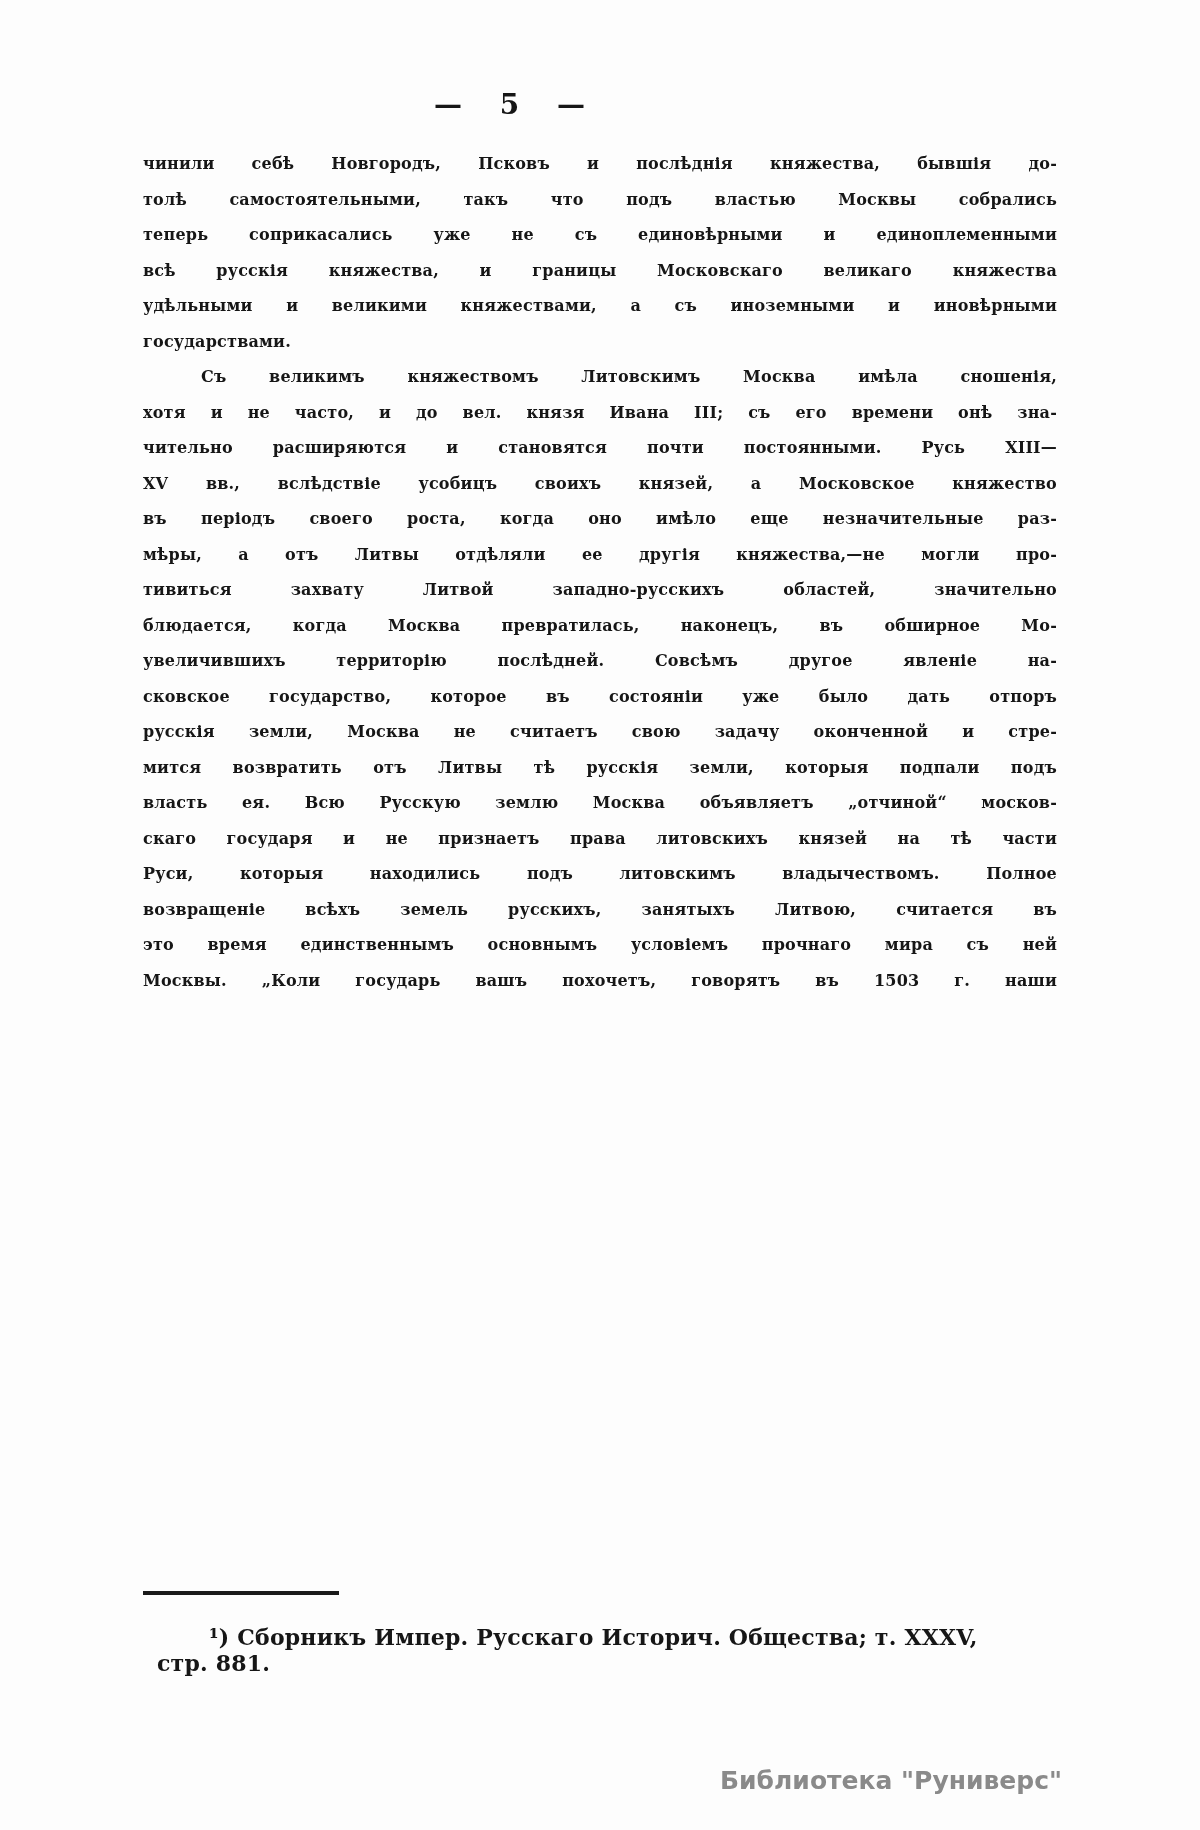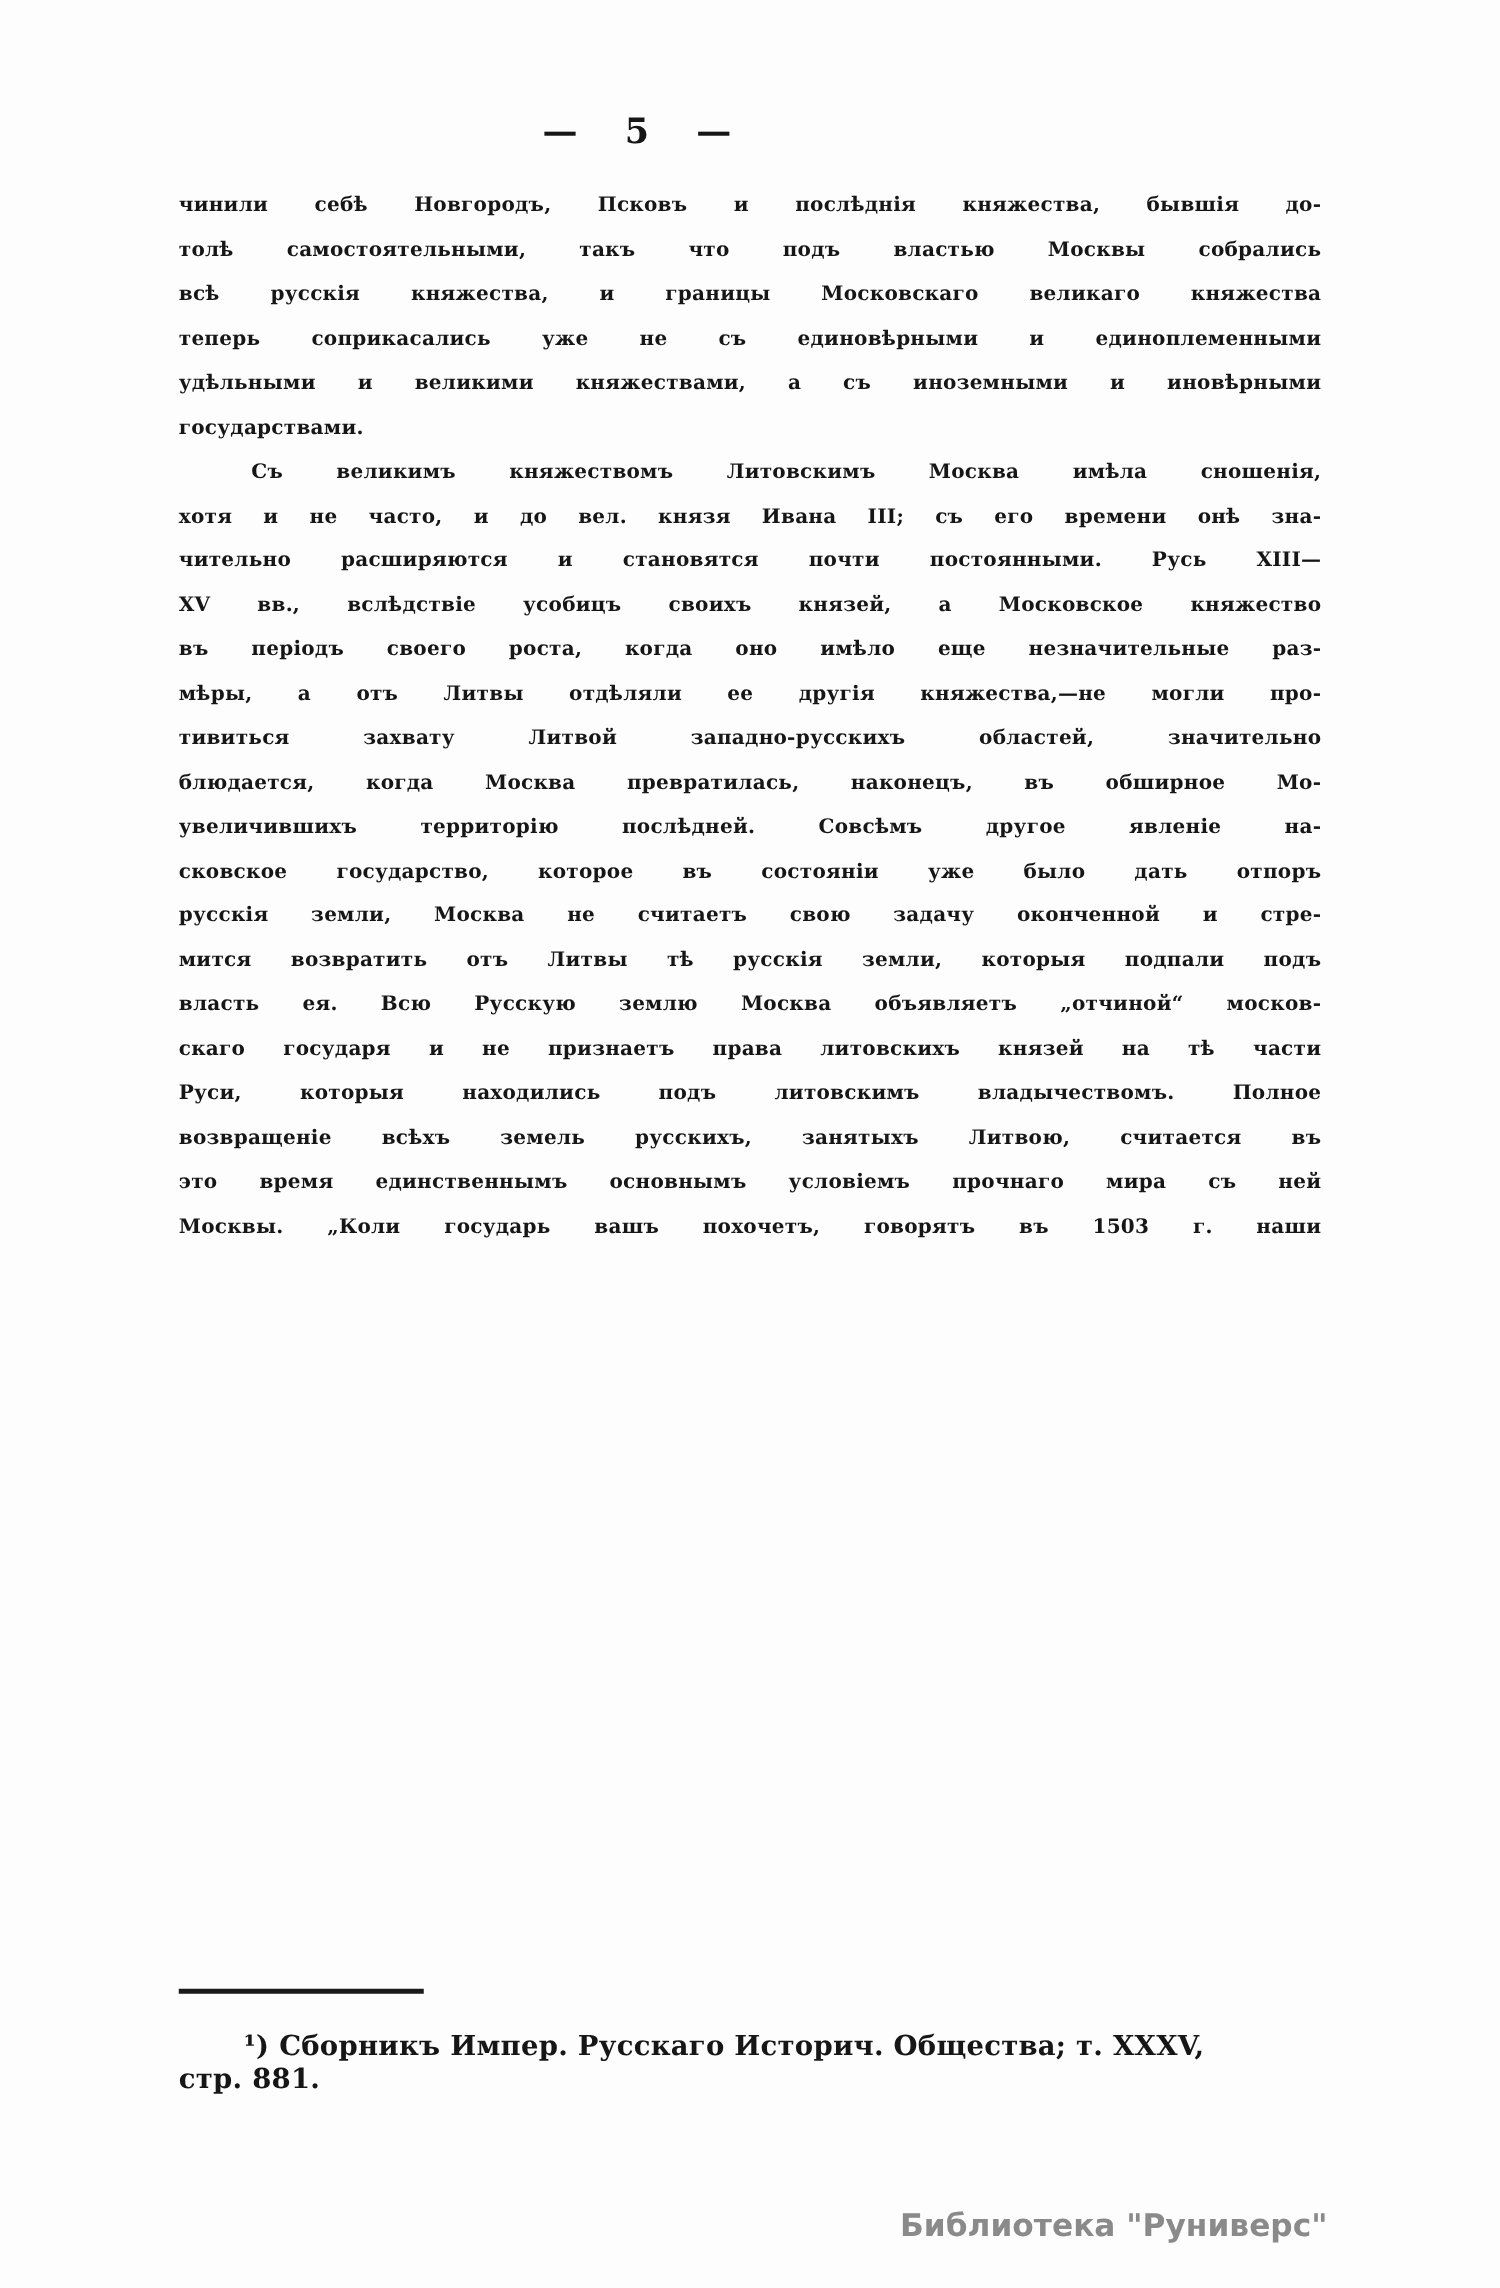--- a/index.html
+++ b/index.html
@@ -47,21 +47,21 @@
   .footnote-rule {
     position: absolute;
     left: 143px;
     top: 1591px;
     width: 196px;
     height: 4px;
     background: #1a1a1a;
   }
   .footnote {
     position: absolute;
-    left: 143px;
+    left: 157px;
     top: 1624px;
     width: 860px;
     font-size: 22px;
     font-weight: bold;
     text-indent: 52px;
     letter-spacing: 0.2px;
   }
   .watermark {
     position: absolute;
     top: 1766px;
@@ -76,22 +76,22 @@
 </style>
 </head>
 <body>
 
 <div class="page-number">— 5 —</div>
 
 <div class="text-block">
   <div>
     <div class="line">чинили себѣ Новгородъ, Псковъ и послѣднія княжества, бывшія до-</div>
     <div class="line">толѣ самостоятельными, такъ что подъ властью Москвы собрались</div>
+    <div class="line">теперь соприкасались уже не съ единовѣрными и единоплеменными</div>
     <div class="line">всѣ русскія княжества, и границы Московскаго великаго княжества</div>
-    <div class="line">теперь соприкасались уже не съ единовѣрными и единоплеменными</div>
     <div class="line">удѣльными и великими княжествами, а съ иноземными и иновѣрными</div>
     <div class="line end">государствами.</div>
   </div>
   <div>
     <div class="line indent">Съ великимъ княжествомъ Литовскимъ Москва имѣла сношенія,</div>
     <div class="line">хотя и не часто, и до вел. князя Ивана III; съ его времени онѣ зна-</div>
     <div class="line">чительно расширяются и становятся почти постоянными. Русь XIII—</div>
     <div class="line">XV вв., вслѣдствіе усобицъ своихъ князей, а Московское княжество</div>
     <div class="line">въ періодъ своего роста, когда оно имѣло еще незначительные раз-</div>
     <div class="line">мѣры, а отъ Литвы отдѣляли ее другія княжества,—не могли про-</div>

